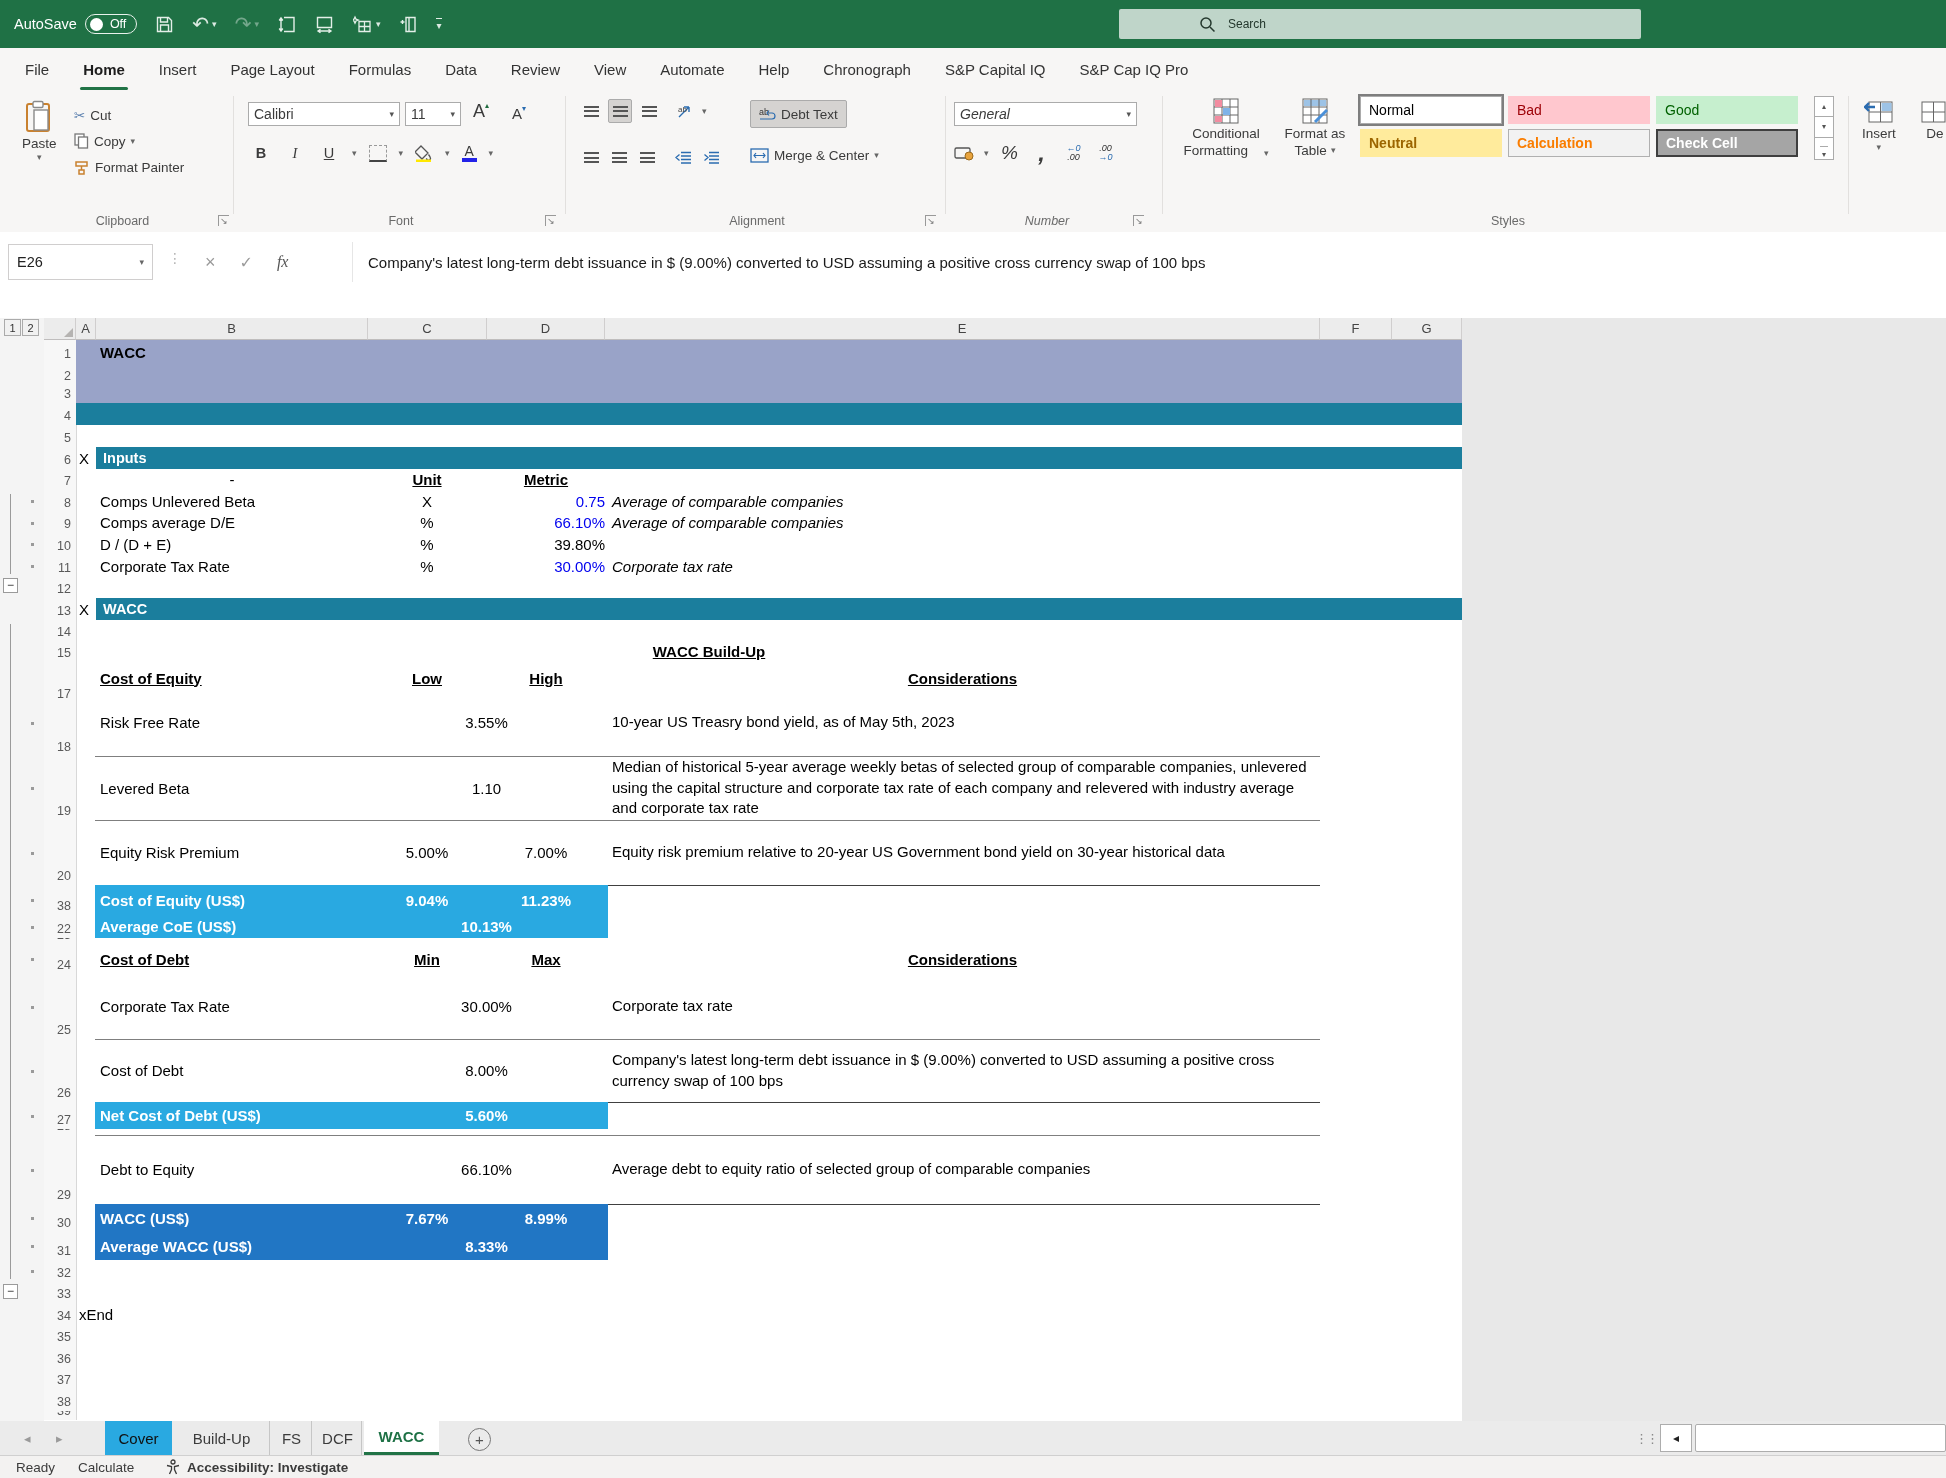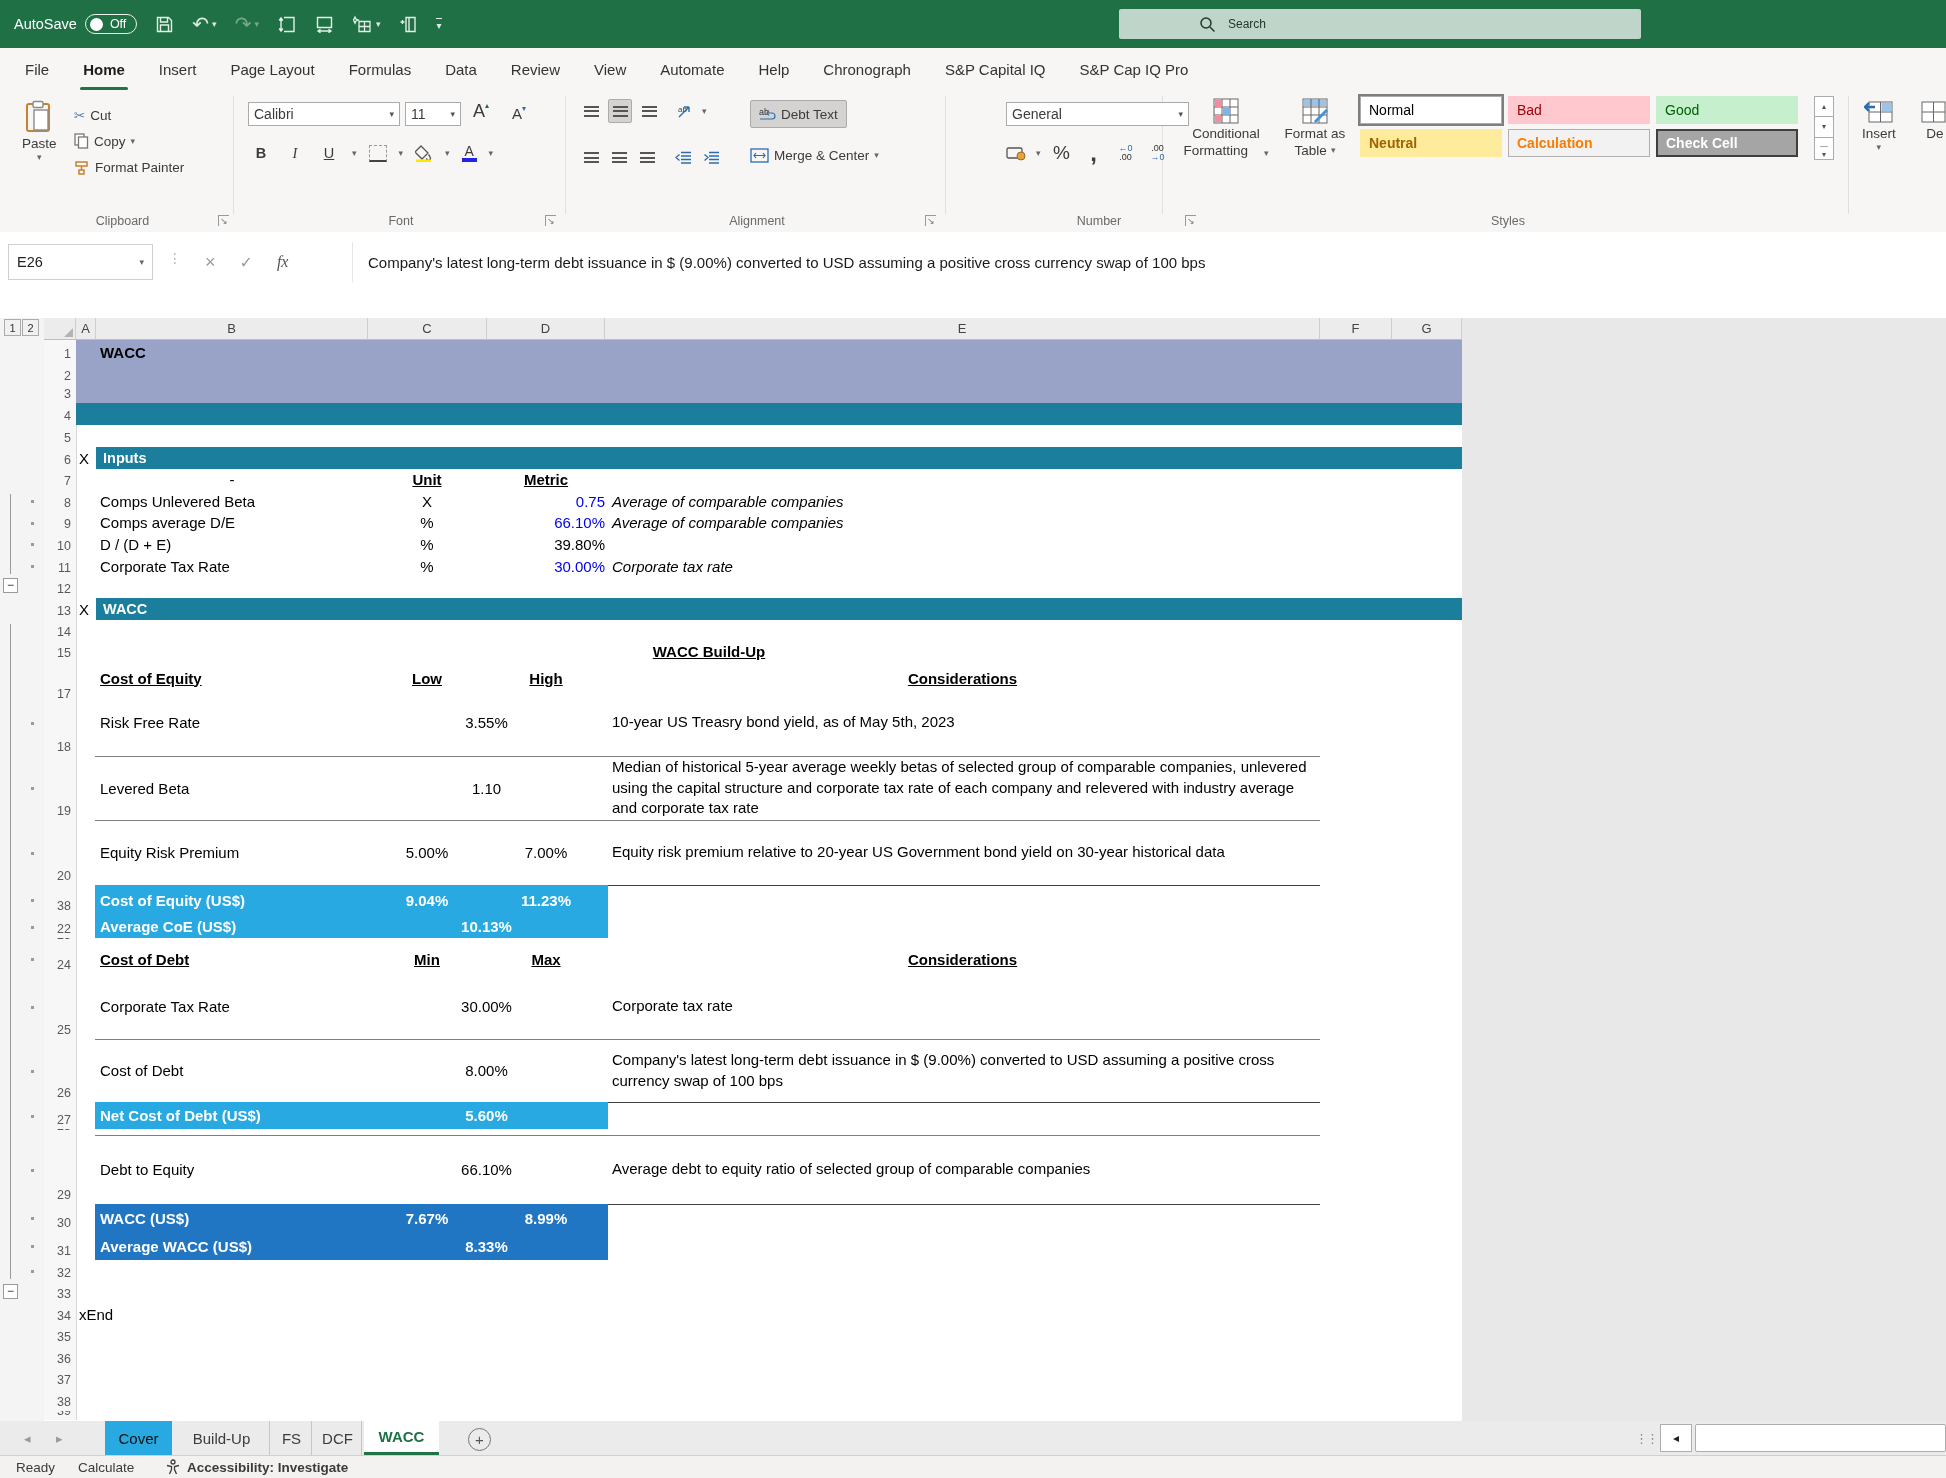--- a/index.html
+++ b/index.html
@@ -284,21 +284,21 @@
             <rect x="1" y="1" width="17" height="13" fill="none" stroke="#2b6cb0" stroke-width="1.3"></rect>
             <path d="M4 7.5h11M6 5l-2 2.5L6 10M13 5l2 2.5L13 10" fill="none" stroke="#2b6cb0" stroke-width="1.2"></path>
           </svg>
         <span>Merge &amp; Center</span>
         <span class="chev" style="color:#666;">▾</span>
       </div>
       <div class="glabel">Alignment</div>
       <div class="glaunch" style="right:6px;">↘</div>
     </div>
 
-    <div class="rgroup" style="left:996px;width:206px;">
+    <div class="rgroup" style="left:944px;width:206px;font-style:italic;">
       <div class="abs combo" style="left:10px;top:12px;width:183px;">
           <span>General</span>
           <span class="chev" style="color:#555;">▾</span>
         </div>
       <div class="abs smallrow" style="left:10px;top:52px;gap:10px;">
         <span>
             <svg width="20" height="15" viewBox="0 0 20 15">
               <rect x="1" y="2" width="15" height="10" rx="1.5" fill="none" stroke="#555" stroke-width="1.3"></rect>
               <circle cx="15" cy="10" r="4" fill="#E8A33D" stroke="#9a6a1d"></circle>
             </svg>

